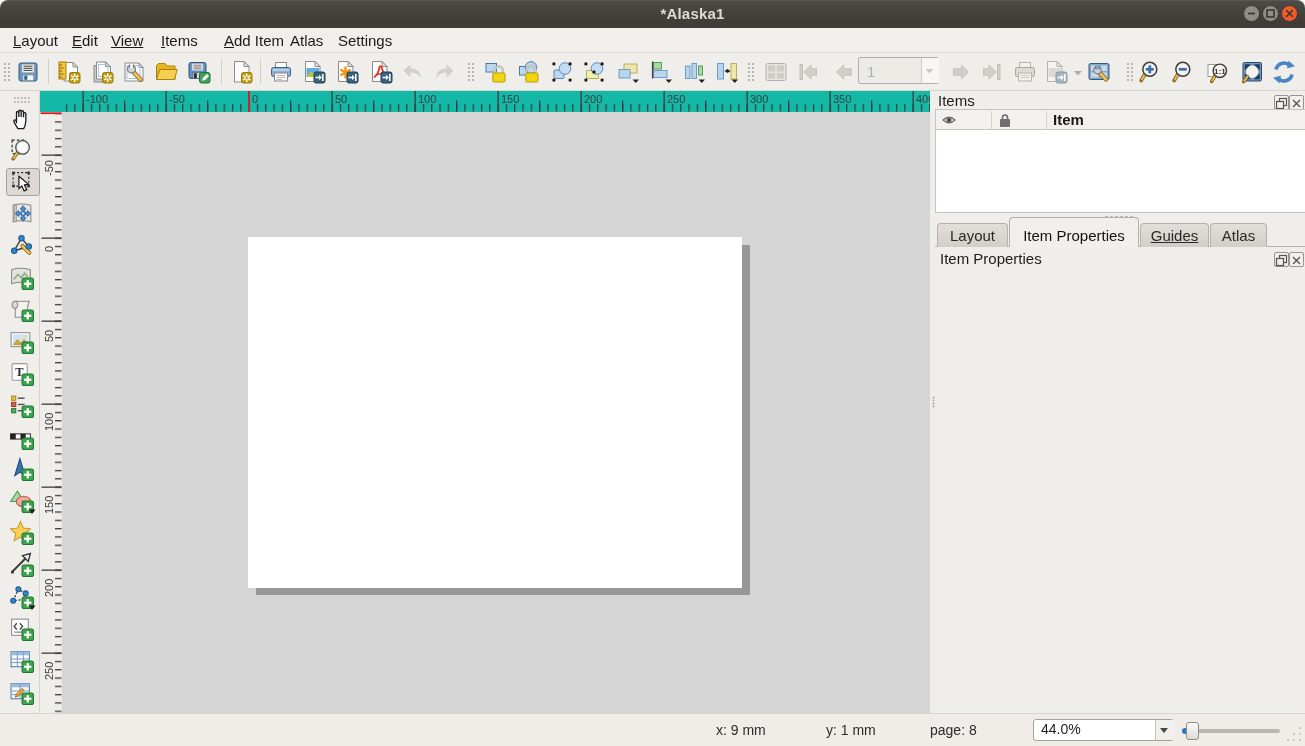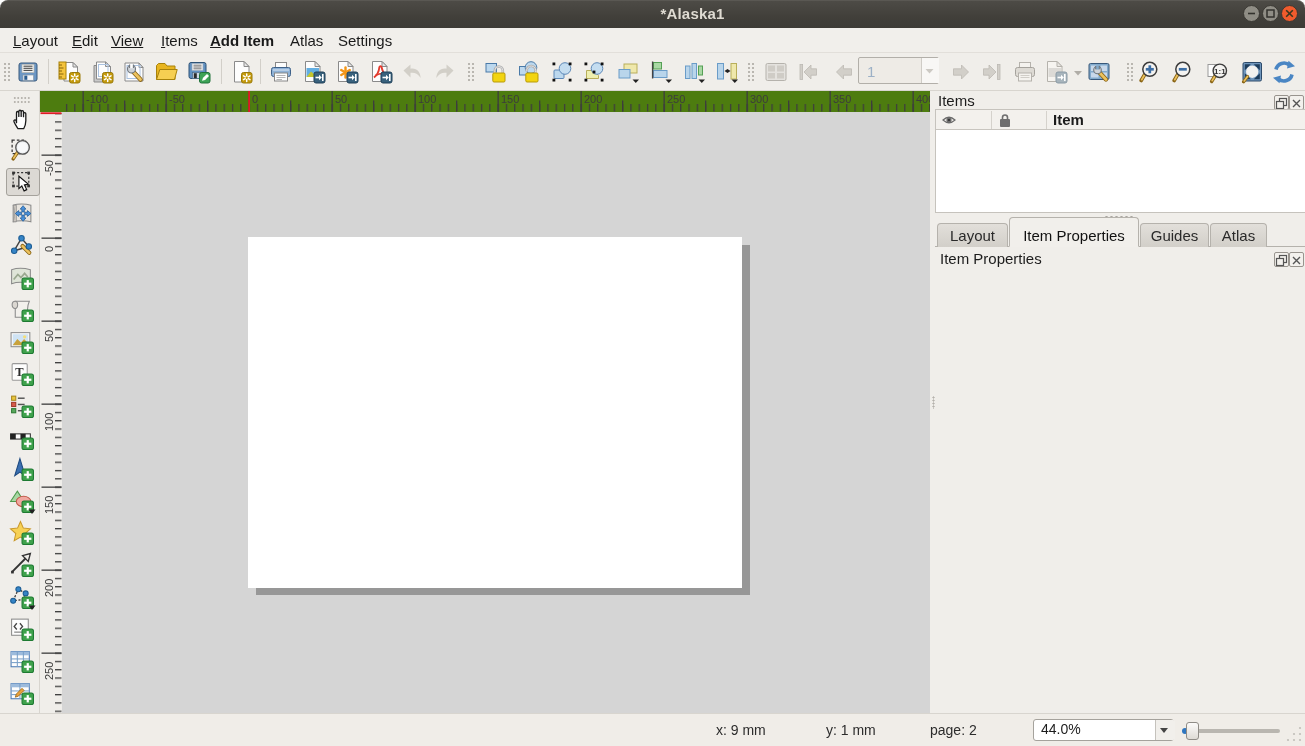--- a/index.html
+++ b/index.html
@@ -22,21 +22,21 @@
     border-bottom:1px solid #d8d5cf;box-sizing:border-box;}
   .ti{position:absolute;top:59.5px;width:24px;height:24px;}
   .tsep{position:absolute;top:59px;width:1px;height:25px;background:#d2cfc9;}
   .thandle{position:absolute;top:62px;width:8px;height:19px;
     background-image:radial-gradient(circle, #b9b6b0 1px, transparent 1.3px);
     background-size:4px 4px;}
   
   #lefttb{left:0;top:91px;width:40px;height:622px;background:#f0eeea;
     border-right:1px solid #d8d5cf;box-sizing:border-box;}
   .li{position:absolute;left:8.5px;width:25px;height:25px;}
-  #toprul{left:40px;top:91px;width:890px;height:21px;background:#4d7c0f;}
+  #toprul{left:40px;top:91px;width:890px;height:21px;background:#14b8a6;}
   #leftrul{left:40px;top:112px;width:22px;height:601px;background:#f0eeea;}
   #canvas{left:62px;top:112px;width:868px;height:601px;background:#d5d5d5;}
   #page{left:186px;top:125px;width:494px;height:351px;background:#ffffff;}
   #shadowR{left:680px;top:133px;width:8px;height:350px;background:#979797;}
   #shadowB{left:194px;top:476px;width:494px;height:7px;background:#979797;}
   
   #splitter{left:930px;top:91px;width:5px;height:622px;background:#f0eeea;}
   #rpanel{left:935px;top:91px;width:370px;height:622px;background:#f0eeea;}
   
   #statusbar{left:0;top:713px;width:1305px;height:33px;background:#f0ede8;
@@ -73,21 +73,21 @@
     <svg width="15" height="15">
       <path d="M4.2 4.2 L10.8 10.8 M10.8 4.2 L4.2 10.8" stroke="#38371f" stroke-width="1.6"></path>
     </svg>
   </div>
 
   <div id="menubar" class="abs"></div>
   <div class="menu" style="left:13px;"><u>L</u>ayout</div>
   <div class="menu" style="left:72px;"><u>E</u>dit</div>
   <div class="menu" style="left:111px;text-decoration:underline;"><u>V</u>iew</div>
   <div class="menu" style="left:161px;"><u>I</u>tems</div>
-  <div class="menu" style="left:210px;font-weight:bold;"><u>A</u>dd Item</div>
+  <div class="menu" style="left:224px;"><u>A</u>dd Item</div>
   <div class="menu" style="left:290px;">Atlas</div>
   <div class="menu" style="left:338px;">Settings</div>
 
   <div id="toolbar" class="abs"></div>
   <div class="thandle" style="left:3px;"></div>
 
   <svg class="ti" style="left:16px;" viewBox="0 0 24 24">
     <rect x="3" y="3" width="18" height="18" rx="2" fill="#6b97c5" stroke="#3a5a7d"></rect>
     <rect x="6" y="4.3" width="12" height="8.2" fill="#f4f4f2" stroke="#b5b5b0" stroke-width=".7"></rect>
     <g stroke="#4a4a48" stroke-width="1.1">
@@ -763,40 +763,40 @@
       <text x="117" y="15" font-size="15" font-weight="bold" fill="#1c1c1c" font-family="Liberation Sans, sans-serif">Item</text>
     </svg>
   </div>
   <div class="abs" id="itemslist"></div>
   <div class="abs" style="left:935px;top:109px;width:370px;height:104px;border:1px solid #c6c3bd;border-right:none;box-sizing:border-box;pointer-events:none;"></div>
   <div class="abs" id="psplit"></div>
 
   <div class="abs tabline"></div>
   <div class="abs tab" style="left:937px;width:71px;">Layout</div>
   <div class="abs tabactive" style="left:1009px;width:130px;">Item Properties</div>
-  <div class="abs tab" style="left:1140px;width:69px;">Guides</div>
+  <div class="abs tab" style="left:1140px;width:69px;text-decoration:underline;">Guides</div>
   <div class="abs tab" style="left:1210px;width:57px;">Atlas</div>
 
   <div class="abs" style="left:940px;top:250px;font-size:15px;color:#1c1c1c;">Item Properties</div>
   <div class="abs dockbtn" style="left:1274px;top:252px;">
     <svg width="13" height="13">
       <rect x="4.5" y="1.5" width="7" height="7" fill="none" stroke="#555" stroke-width="1.2"></rect>
       <rect x="1.5" y="4.5" width="7" height="7" fill="#f2f0ec" stroke="#555" stroke-width="1.2"></rect>
     </svg>
   </div>
   <div class="abs dockbtn" style="left:1289px;top:252px;">
     <svg width="13" height="13">
       <path d="M3 3 L10 10 M10 3 L3 10" stroke="#555" stroke-width="1.4"></path>
     </svg>
   </div>
 
   <div id="statusbar" class="abs"></div>
   <div class="stxt" style="left:716px;">x: 9 mm</div>
   <div class="stxt" style="left:826px;">y: 1 mm</div>
-  <div class="stxt" style="left:930px;">page: 2</div>
+  <div class="stxt" style="left:930px;">page: 8</div>
 
   <div class="abs" style="left:1033px;top:719px;width:141px;height:22px;background:#ffffff;
        border:1px solid #a5a29c;border-radius:3px;box-sizing:border-box;">
     <div class="abs" style="left:121px;top:0px;width:19px;height:20px;background:#f1efeb;
          border-left:1px solid #c5c2bc;border-radius:0 2px 2px 0;"></div>
     <svg class="abs" style="left:125px;top:7px;" width="11" height="7">
       <path d="M1 1 L9 1 L5 6 Z" fill="#444"></path>
     </svg>
   </div>
   <div class="abs" style="left:1041px;top:721px;font-size:14px;color:#1c1c1c;">44.0%</div>

